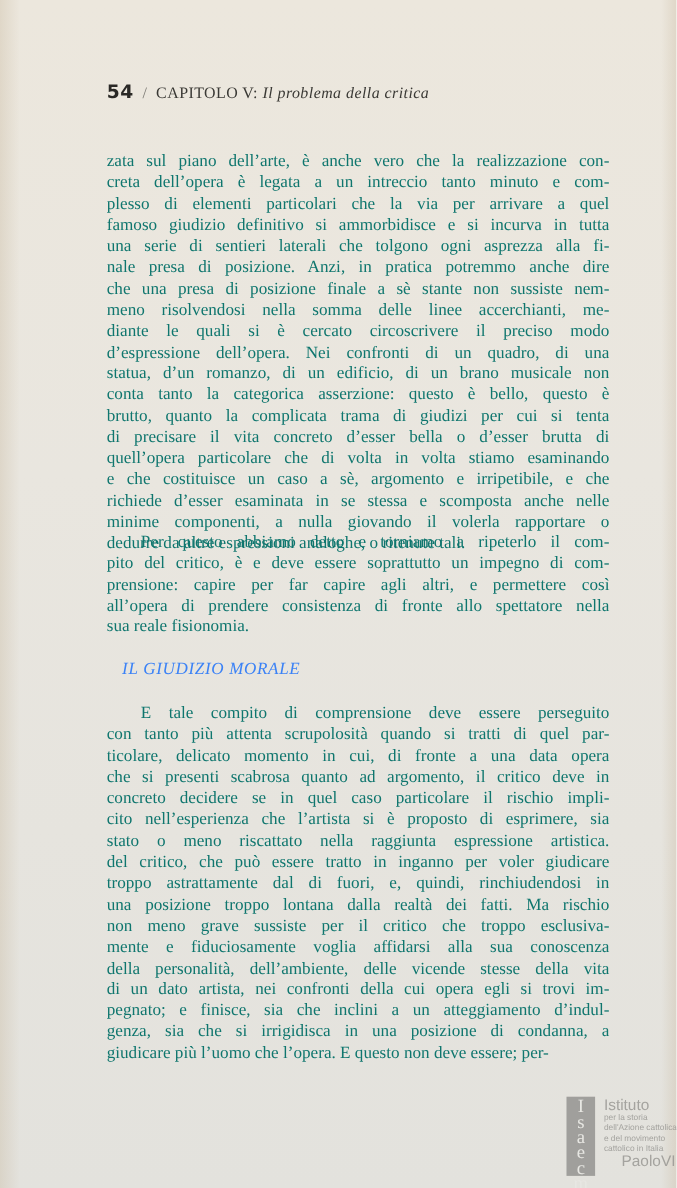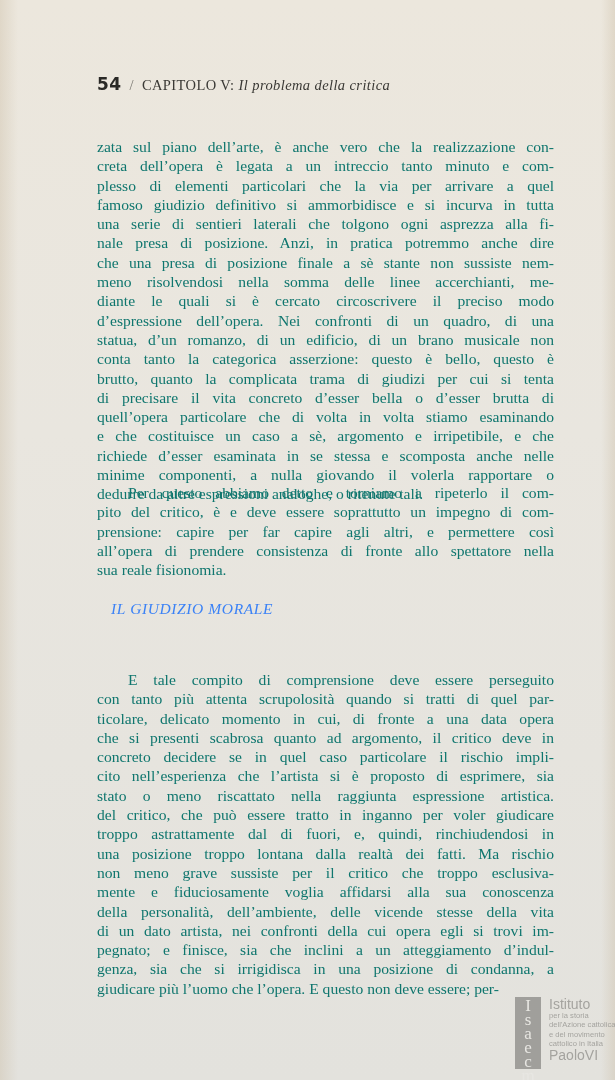--- a/index.html
+++ b/index.html
@@ -35,36 +35,36 @@
     .text-block .line.last { text-align-last: left; }
     .text-block .line.indent { text-indent: 31px; }
     #block-1 { top: 137px; }
     #block-2 { top: 483px; }
     .section-heading {
       position: absolute; left: 97px; top: 600px;
       font-family: "Liberation Serif", serif; font-style: italic; font-size: 15.5px; letter-spacing: 0.6px;
       color: #3b82f6;
       margin-left: 14px;
     }
-    #block-3 { top: 639px; margin-top: 31px; }
+    #block-3 { top: 639px; }
     .watermark {
       position: absolute; left: 515px; top: 997px; width: 100px; height: 74px;
       opacity: 0.75;
     }
     .wm-mono {
       position: absolute; left: 0; top: 0; width: 26px; height: 72px; background: #8a8986;
       color: #e9e8e4; font-family: "Liberation Serif", serif; font-size: 17px; line-height: 14px;
       text-align: center; padding-top: 2px; box-sizing: border-box;
     }
     .wm-text {
       position: absolute; left: 34px; top: 0; color: #8f8e8a;
       font-family: "Liberation Sans", sans-serif; font-size: 7.6px; line-height: 9.3px; white-space: nowrap;
     }
     .wm-text .big { font-size: 14px; line-height: 14px; display: block; }
-    .wm-text .big2 { font-size: 14px; line-height: 15px; display: block; }
+    .wm-text .big2 { font-size: 14px; line-height: 15px; display: block; margin-left: 16px; }
   </style>
 </head>
 <body>
 
 <div class="page-edge-left"></div>
 <div class="page-edge-right"></div>
 
 <div class="running-head">
   <span class="page-number">54</span><span class="slash">/</span><span class="chapter-label">CAPITOLO V:</span>
   <span class="chapter-subtitle">Il problema della critica</span>

